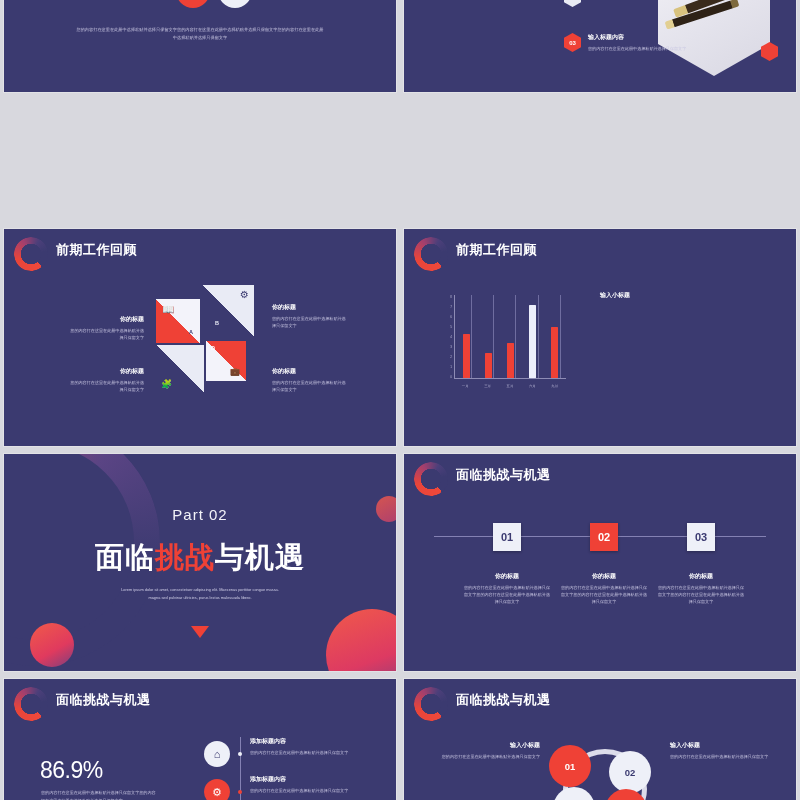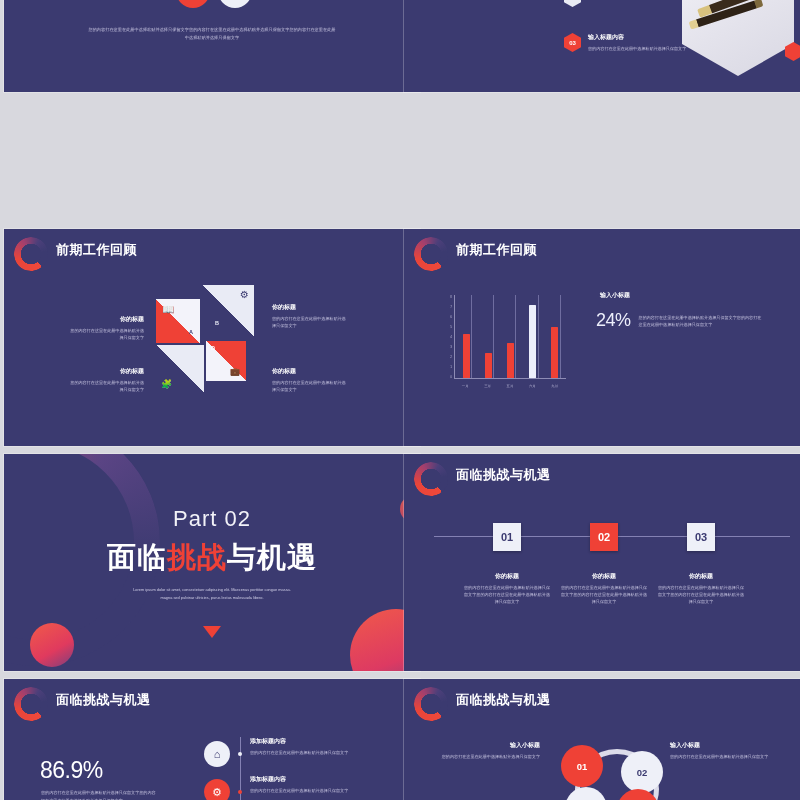--- a/index.html
+++ b/index.html
@@ -2,21 +2,21 @@
 <html><head>
 <meta charset="utf-8">
 <style>
   html,body{margin:0;padding:0;background:#d8d8de;}
   body{width:800px;height:800px;overflow:hidden;
        font-family:"Liberation Sans","DejaVu Sans",sans-serif;}
   #grid{display:grid;grid-template-columns:400px 400px;
         grid-auto-rows:225px;width:800px;}
   .cell{position:relative;box-sizing:border-box;padding:4px;}
   .slide{position:relative;width:100%;height:100%;overflow:hidden;
-         background:#3b3a70;box-shadow:0 0 0 1px rgba(255,255,255,.25);padding-left:24px;}
+         background:#3b3a70;box-shadow:0 0 0 1px rgba(255,255,255,.25);}
   
   .cell.r0{height:96px;padding-top:0;}
 
   
   .crescent{position:absolute;left:10px;top:8px;width:34px;height:34px;
      border-radius:50%;
      background:conic-gradient(from 150deg,#f0483a 0deg,#e8453a 110deg,#a33f6e 190deg,#4b3f7a 250deg,#3b3a70 300deg,#3b3a70 360deg);
      -webkit-mask:radial-gradient(circle at 50% 50%,transparent 0 42%,#000 43%);
              mask:radial-gradient(circle at 50% 50%,transparent 0 42%,#000 43%);
      transform:rotate(-10deg);}
@@ -102,21 +102,21 @@
      background:conic-gradient(from 210deg,#ef4136,#e8604f,#a8486f,#5a4484,#3b3a70 70%,#3b3a70) border-box;
      -webkit-mask:linear-gradient(#000 0 0) padding-box,linear-gradient(#000 0 0);
      -webkit-mask-composite:xor;mask-composite:exclude;}
   .ball1{position:absolute;left:26px;bottom:4px;width:44px;height:44px;
      border-radius:50%;background:linear-gradient(150deg,#f05a49,#e03a5e 60%,#7d3f7d);}
   .ball2{position:absolute;right:-22px;bottom:-30px;width:92px;height:92px;
      border-radius:50%;background:linear-gradient(160deg,#f0594a,#dd3a62 55%,#6f3f83);}
   .ball3{position:absolute;right:-6px;top:42px;width:26px;height:26px;
      border-radius:50%;background:linear-gradient(150deg,#f0594a,#c0406f);opacity:.85;}
   .partLbl{position:absolute;left:0;right:0;top:52px;text-align:center;
-     color:#f2f2f8;font-size:22px;letter-spacing:1px;}
+     color:#f2f2f8;font-size:15px;letter-spacing:1px;}
   .partTitle{position:absolute;left:0;right:0;top:84px;text-align:center;
      font-size:29px;font-weight:700;letter-spacing:1px;color:#fff;}
   .partTitle .hot{color:#ef4136;}
   .partDesc{position:absolute;left:50%;top:132px;transform:translateX(-50%);
      width:170px;text-align:center;color:#cfcde6;font-size:3.9px;line-height:2;}
   .caret{position:absolute;left:50%;top:172px;transform:translateX(-50%);
      width:0;height:0;border-left:9px solid transparent;
      border-right:9px solid transparent;border-top:12px solid #ef4136;}
 
   
@@ -285,24 +285,20 @@
             <span>一月</span>
             <span>三月</span>
             <span>五月</span>
             <span>六月</span>
             <span>九月</span>
           </div>
       </div>
 
       <div style="position:absolute;left:196px;top:62px;" class="sub-h">输入小标题</div>
 
-      <div class="statRow" style="left:192px;top:82px;width:196px;">
-        <div class="pct">24%</div>
-        <div class="body-txt" style="width:126px;padding-top:3px;">您的内容打在这里在此册中选择粘贴并选择只保留文字您的内容打在这里在此册中选择粘贴并选择只保留文字</div>
-      </div>
     </div>
   </div>
 
   <div class="cell">
     <div class="slide">
       <div class="ring2"></div>
       <div class="ball1"></div>
       <div class="ball2"></div>
       <div class="ball3"></div>
       <div class="partLbl">Part 02</div>

